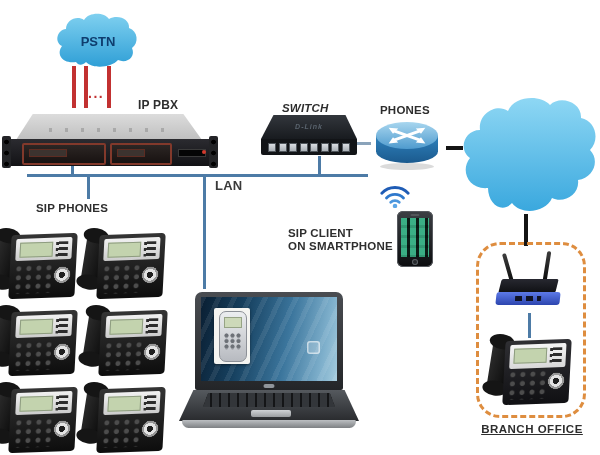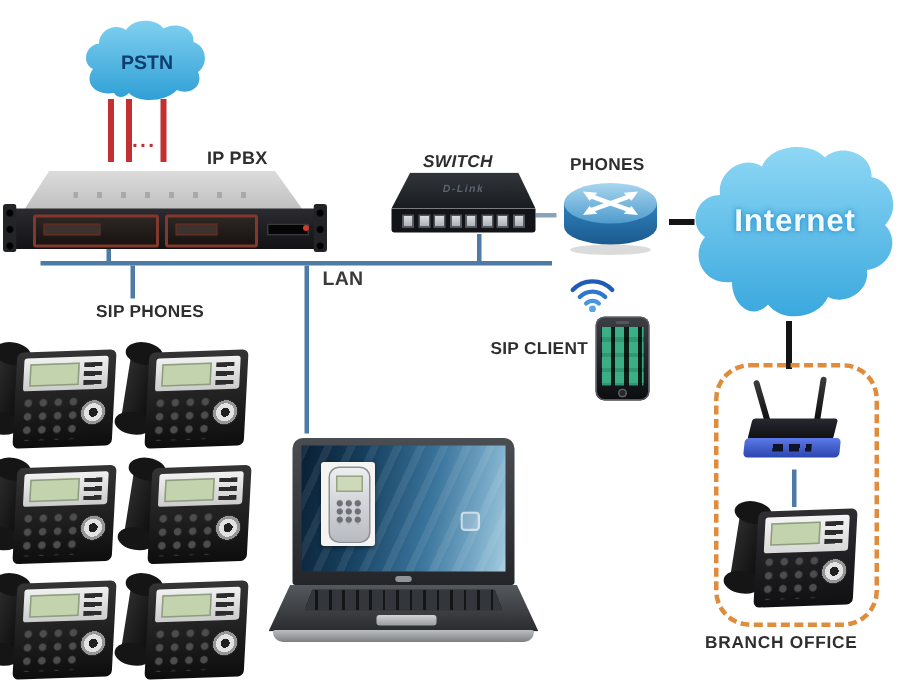--- a/index.html
+++ b/index.html
@@ -3,21 +3,21 @@
 <meta charset="utf-8">
 <style>
   html,body{margin:0;padding:0;background:#fff;}
   #canvas{position:relative;width:600px;height:455px;background:#fff;overflow:hidden;
           font-family:"Liberation Sans",sans-serif;}
   .lbl{position:absolute;font:bold 11.5px/13px "Liberation Sans",sans-serif;color:#2e2e2e;
        letter-spacing:.2px;white-space:nowrap;z-index:6;}
   .lbl--lan{font-size:13px;color:#3a3a3a;font-weight:bold;}
   .lbl--net{font-size:21px;font-weight:bold;color:#f4fbff;text-shadow:0 0 5px rgba(38,148,210,.95),0 0 2px rgba(38,148,210,.9);
             text-align:center;letter-spacing:.5px;}
-  .lbl--right{text-align:right;}
+  .lbl--right{text-align:left;}
   
   .ln{position:absolute;z-index:1;}
   .ln--lan{background:#4d7ba6;}
   .ln--dash{background:#8aa3ba;}
   .ln--wan{background:#141414;}
   .ln--red{background:#c23131;}
   .trunk-dots{position:absolute;left:88px;top:85px;color:#c23131;font:bold 14px "Liberation Sans",sans-serif;
               letter-spacing:1.5px;z-index:2;}
   
   .cloud{position:absolute;z-index:3;}
@@ -176,21 +176,21 @@
   </div>
 
   <div class="ln ln--lan" style="left:27px;top:174px;width:341px;height:3px;"></div>
   <div class="ln ln--lan" style="left:71px;top:158px;width:3px;height:16px;"></div>
   <div class="ln ln--lan" style="left:87px;top:177px;width:3px;height:22px;"></div>
   <div class="ln ln--lan" style="left:203px;top:177px;width:3px;height:112px;"></div>
   <div class="ln ln--lan" style="left:318px;top:156px;width:3px;height:18px;"></div>
   <div class="ln ln--dash" style="left:357px;top:142px;width:14px;height:3px;"></div>
   <div class="lbl lbl--lan" style="left:215px;top:179px;">LAN</div>
 
-  <div class="lbl" style="left:36px;top:202px;margin-left:28px;">SIP PHONES</div>
+  <div class="lbl" style="left:36px;top:202px;">SIP PHONES</div>
   <div class="phone" style="left:-6px;top:224px;">
       <span class="ph-handset"></span>
       <span class="ph-body">
         <span class="ph-face">
           <span class="ph-lcd"></span>
           <span class="ph-sidekeys"></span>
         </span>
         <span class="ph-pad"></span>
         <span class="ph-nav"></span>
       </span>
@@ -295,37 +295,37 @@
     <svg viewBox="0 0 146 132">
       <defs>
           <linearGradient id="gnet" x1="0" y1="0" x2="0" y2="1">
         <stop offset="0" stop-color="#8ed7f4"></stop>
             <stop offset="1" stop-color="#3aa8de"></stop>
       </linearGradient>
         </defs>
       <path fill="url(#gnet)" d="M32 98 C12 100 4 80 14 68 C2 60 8 40 24 40 C22 24 40 13 52 21 C58 6 84 4 94 15 C104 5 126 12 125 28 C140 31 144 50 134 60 C144 70 138 88 122 90 C124 104 108 114 96 108 C90 122 66 126 56 113 C46 124 32 114 32 98 Z"></path>
     </svg>
   </div>
-  <div class="lbl lbl--net" style="left:466px;top:141px;width:128px;">Internet</div>
 
   <div class="wifi">
     <svg viewBox="0 0 36 28">
       <path d="M4 12 A19 19 0 0 1 32 12" fill="none" stroke="#1f5cb5" stroke-width="3" stroke-linecap="round"></path>
       <path d="M9 17 A12.5 12.5 0 0 1 27 17" fill="none" stroke="#2e78cc" stroke-width="3" stroke-linecap="round"></path>
       <path d="M13.5 21.5 A6.5 6.5 0 0 1 22.5 21.5" fill="none" stroke="#4b95dd" stroke-width="3" stroke-linecap="round"></path>
       <circle cx="18" cy="25.4" r="2.4" fill="#5da6e6"></circle>
     </svg>
   </div>
   <div class="smartphone">
     <div class="smp-ear"></div>
     <div class="smp-screen"></div>
     <div class="smp-home"></div>
   </div>
   <div class="lbl lbl--right" style="left:288px;top:227px;width:104px;">
     <div>SIP CLIENT</div>
+    <div>ON SMARTPHONE</div>
   </div>
 
   <div class="laptop">
     <div class="lap-screen">
       <div class="lap-display">
         <div class="softphone">
           <div class="sp-body">
             <div class="sp-lcd"></div>
             <div class="sp-pad"></div>
           </div>
@@ -354,15 +354,15 @@
       <span class="ph-handset"></span>
       <span class="ph-body">
         <span class="ph-face">
           <span class="ph-lcd"></span>
           <span class="ph-sidekeys"></span>
         </span>
         <span class="ph-pad"></span>
         <span class="ph-nav"></span>
       </span>
     </div>
-  <div class="lbl" style="left:470px;top:423px;width:124px;letter-spacing:.5px;">BRANCH OFFICE</div>
+  <div class="lbl" style="left:470px;top:423px;width:124px;text-align:center;letter-spacing:.5px;text-decoration:underline;">BRANCH OFFICE</div>
 
 </div>
 
 </body></html>

